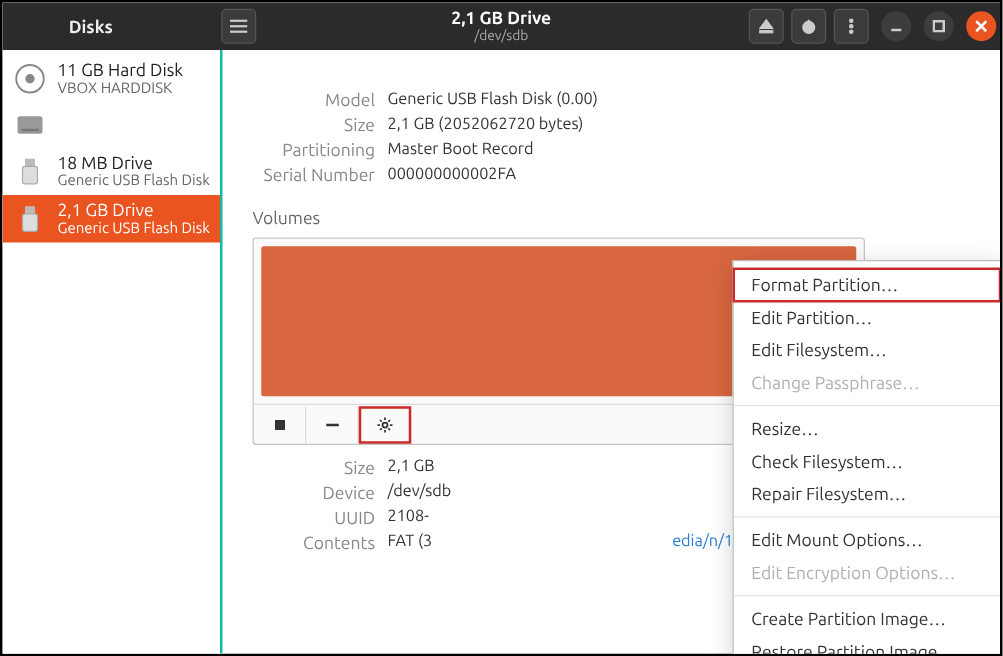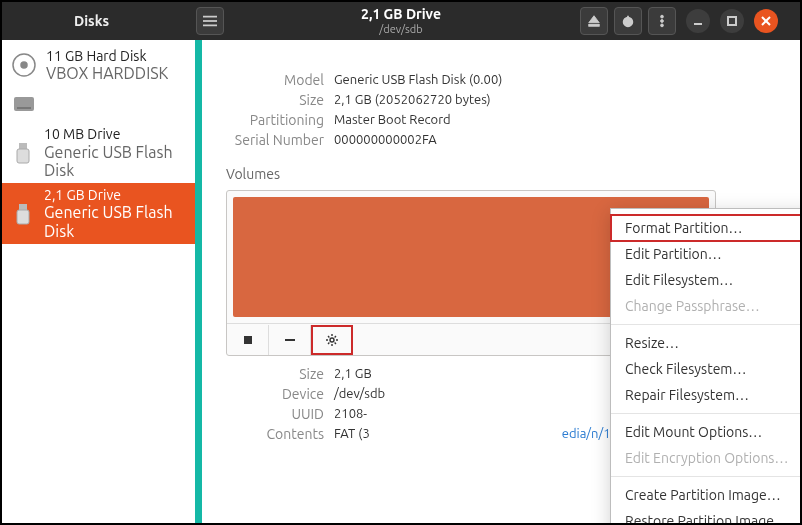--- a/index.html
+++ b/index.html
@@ -14,21 +14,21 @@
     height: 525px;
     overflow: hidden;
     position: relative;
   }
   .titlebar {
     height: 38px;
     background: #2b2b2b;
     color: #ddd;
     display: flex;
     align-items: center;
-    padding: 0 22px;
+    padding: 0 3px;
     position: relative;
   }
   .titlebar .left { display: flex; align-items: center; gap: 6px; width: 200px; }
   .titlebar .app-name { font-weight: 600; color: #eee; padding-left: 50px; }
   .hamburger {
     width: 28px; height: 28px; background:#3b3b3b; border:1px solid #555; border-radius:4px;
     display:flex;align-items:center;justify-content:center;cursor:pointer;margin-left:auto;
   }
   .hamburger svg { width:14px;height:14px;fill:#ccc; }
   .titlebar .center {
@@ -50,32 +50,32 @@
     cursor:pointer; margin-left:4px;
   }
   .win-btn svg { width:10px;height:10px; }
   .win-min, .win-max { background:#3d3d3d; }
   .win-min svg, .win-max svg { stroke:#ccc; fill:none; stroke-width:2; }
   .win-close { background:#e95420; }
   .win-close svg { stroke:#fff; fill:none; stroke-width:2; }
 
   .body-area { display:flex; height: calc(100% - 38px); }
   .sidebar {
-    width: 200px; background:#fff; border-right:7px solid #14b8a6; padding-top:4px;
+    width: 176px; background:#fff; border-right:2px solid #14b8a6; padding-top:4px;
   }
   .drive-item {
     display:flex; align-items:center; gap:8px; padding:4px 8px; cursor:pointer;
   }
   .drive-item .dicon {
     width:28px;height:28px;display:flex;align-items:center;justify-content:center;
   }
   .drive-item .dicon svg { width:26px;height:26px; }
   .drive-item .dtext { line-height:1.15; }
   .drive-item .dtext .l1 { font-size:14px; color:#222; }
-  .drive-item .dtext .l2 { font-size:16px; color:#666; }
+  .drive-item .dtext .l2 { font-size:12px; color:#666; }
   .drive-item.selected { background:#e95420; }
   .drive-item.selected .l1, .drive-item.selected .l2 { color:#fff; }
 
   .main { flex:1; padding:12px 24px 12px 24px; position:relative;margin-top:20px; }
   .field-row { display:flex; margin-bottom:4px; }
   .field-label { width:108px; text-align:right; color:#888; padding-right:10px; font-size:14px;}
   .field-value { color:#333; font-size:13px;}
   .field-value a { color:#2a7bd1; text-decoration:none; }
 
   .volumes-heading { font-weight:400; color:#666; margin-top:18px; margin-bottom:8px; font-size:14px;}
@@ -195,21 +195,21 @@
       </div>
     </div>
     <div class="drive-item">
       <div class="dicon">
         <svg viewBox="0 0 26 26">
             <rect x="9" y="3" width="8" height="6" fill="#bbb"></rect>
             <rect x="7" y="9" width="12" height="14" rx="2" fill="#ddd" stroke="#aaa"></rect>
           </svg>
       </div>
       <div class="dtext">
-        <div class="l1">10 MB Drive</div>
+        <div class="l1">18 MB Drive</div>
         <div class="l2">Generic USB Flash Disk</div>
       </div>
     </div>
     <div class="drive-item selected">
       <div class="dicon">
         <svg viewBox="0 0 26 26">
             <rect x="9" y="3" width="8" height="6" fill="#bbb"></rect>
             <rect x="7" y="9" width="12" height="14" rx="2" fill="#ddd" stroke="#aaa"></rect>
           </svg>
       </div>

